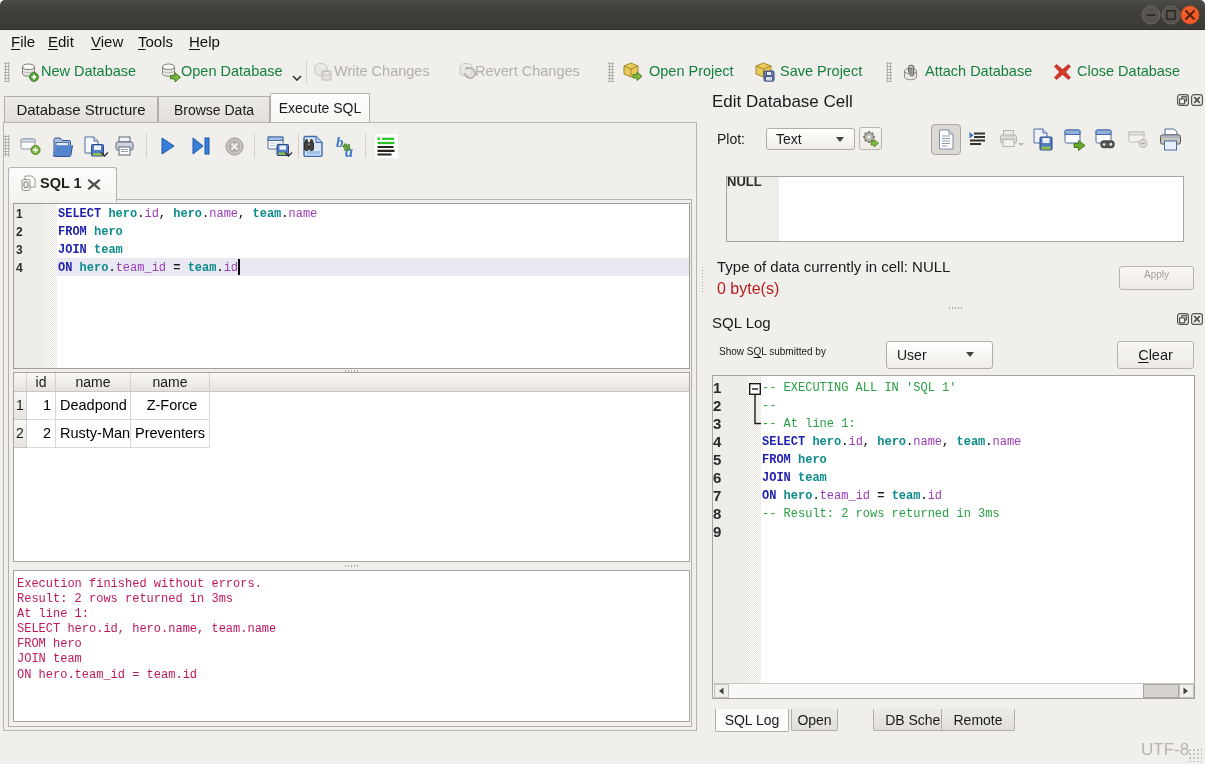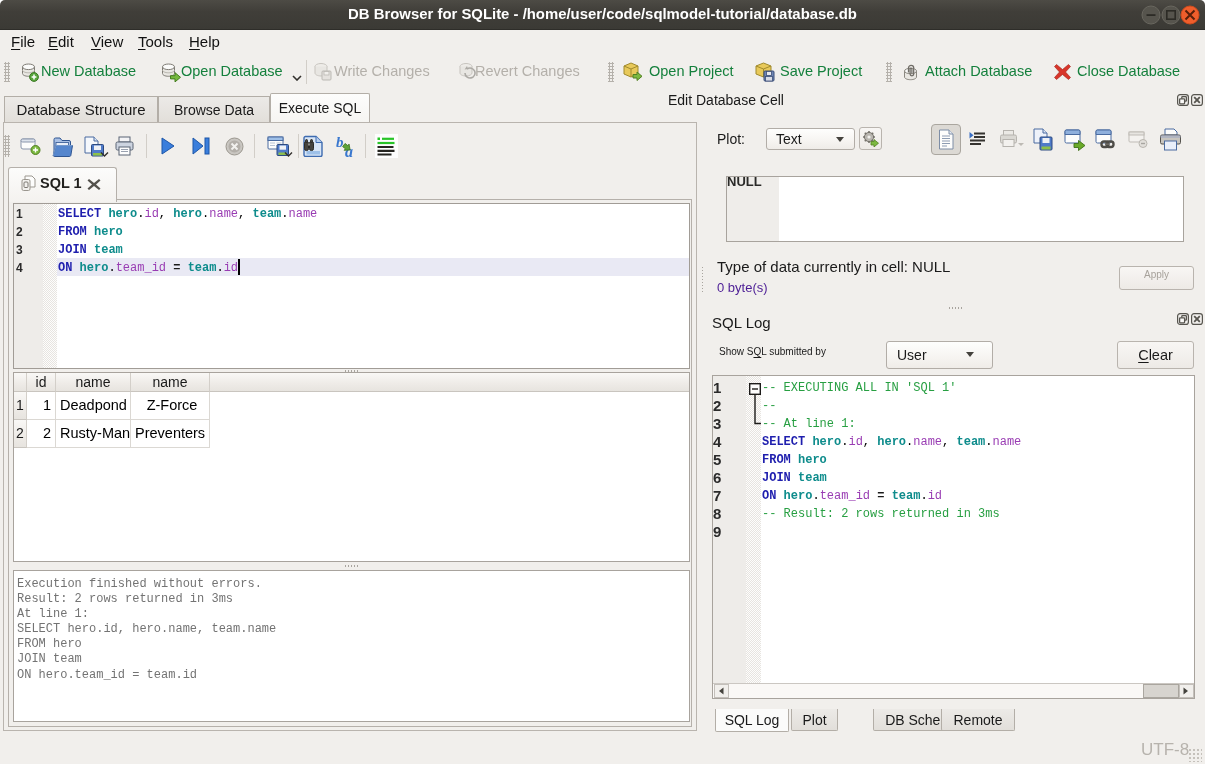--- a/index.html
+++ b/index.html
@@ -44,21 +44,20 @@
   
   .combo{box-sizing:border-box;border:1px solid #b2ada7;border-radius:3px;background:linear-gradient(#fefefd,#f6f4f1 60%,#efece8);}
   .cara{width:0;height:0;border-left:4px solid transparent;border-right:4px solid transparent;border-top:5px solid #44423d;}
   .pbtn{box-sizing:border-box;border:1px solid #b9b4ae;border-radius:3px;background:linear-gradient(#f8f6f4,#edeae6);}
   #statusbar{left:0;top:736px;width:1205px;height:28px;background:#f1efec;}
 </style></head>
 <body>
 
 <div class="abs" style="left:0;top:0;width:1205px;height:29px;background:#fff;"></div>
 <div id="titlebar" class="abs">
-  <div id="title" class="abs">DB Browser for SQLite - /home/user/code/sqlmodel-tutorial/database.db</div>
   <svg class="abs" style="left:1141px;top:5px" width="60" height="20" viewBox="0 0 60 20">
     <circle cx="10" cy="10" r="9" fill="#56544d" stroke="#69675f" stroke-width="1"></circle>
     <rect x="5.5" y="9.2" width="9" height="1.8" fill="#2c2b26"></rect>
     <circle cx="30" cy="10" r="9" fill="#56544d" stroke="#69675f" stroke-width="1"></circle>
     <rect x="25.8" y="5.8" width="8.4" height="8.4" fill="none" stroke="#2c2b26" stroke-width="1.6"></rect>
     <circle cx="49" cy="10" r="9" fill="#ef5e2c" stroke="#d14c1d" stroke-width="1"></circle>
     <path d="M44.5 5.5 L53.5 14.5 M53.5 5.5 L44.5 14.5" stroke="#57200a" stroke-width="2"></path>
   </svg>
 </div>
 
@@ -264,30 +263,30 @@
 <div class="abs cell" style="left:27px;top:392px;width:29px;height:28px;line-height:27px;text-align:right;padding-right:4px;">1</div>
 <div class="abs cell" style="left:56px;top:392px;width:75px;height:28px;line-height:27px;padding-left:4px;">Deadpond</div>
 <div class="abs cell" style="left:131px;top:392px;width:79px;height:28px;line-height:27px;padding-left:4px;text-align:center;">Z-Force</div>
 <div class="abs cell" style="left:27px;top:420px;width:29px;height:28px;line-height:27px;text-align:right;padding-right:4px;">2</div>
 <div class="abs cell" style="left:56px;top:420px;width:75px;height:28px;line-height:27px;padding-left:4px;">Rusty-Man</div>
 <div class="abs cell" style="left:131px;top:420px;width:79px;height:28px;line-height:27px;padding-left:4px;">Preventers</div>
 
 <div class="abs hdots" style="left:344px;top:565px;width:16px;"></div>
 
 <div class="abs frame" style="left:13px;top:570px;width:677px;height:152px;border-color:#a8a39d;"></div>
-<div class="abs mono" style="left:17px;top:577px;line-height:15.1px;color:#737373;">Execution finished without errors.
+<div class="abs mono" style="left:17px;top:577px;line-height:15.1px;color:#be185d;">Execution finished without errors.
 Result: 2 rows returned in 3ms
 At line 1:
 SELECT hero.id, hero.name, team.name
 FROM hero
 JOIN team
 ON hero.team_id = team.id</div>
 
 <div class="abs" style="left:701px;top:266px;width:3px;height:26px;background-image:radial-gradient(#a8a49e .8px,transparent 1px);background-size:3px 3px;"></div>
-<div class="abs" style="left:668px;top:92px;font-size:14px;color:#1a1a1a;">Edit Database Cell</div>
+<div class="abs" style="left:712px;top:92px;font-size:17px;color:#1a1a1a;">Edit Database Cell</div>
 <svg class="abs" style="left:1177px;top:94px" width="27" height="13" viewBox="0 0 27 13">
   <rect x="0.6" y="0.6" width="10.8" height="10.8" rx="2.5" fill="none" stroke="#57554f" stroke-width="1.2"></rect>
   <rect x="4.8" y="2.6" width="4.6" height="4.6" rx="0.8" fill="none" stroke="#57554f" stroke-width="1.3"></rect>
   <rect x="2.6" y="4.8" width="5" height="5" rx="0.8" fill="#fbfaf8" stroke="#57554f" stroke-width="1.3"></rect>
   <rect x="14.6" y="0.6" width="10.8" height="10.8" rx="2.5" fill="none" stroke="#57554f" stroke-width="1.2"></rect>
   <path d="M17.2 3.2 L22.8 8.8 M22.8 3.2 L17.2 8.8" stroke="#57554f" stroke-width="1.8"></path>
 </svg>
 <div class="abs" style="left:717px;top:131px;font-size:14px;color:#1a1a1a;">Plot:</div>
 <div class="abs combo" style="left:766px;top:128px;width:89px;height:22px;"></div>
 <div class="abs" style="left:776px;top:131px;font-size:14px;color:#1a1a1a;">Text</div>
@@ -349,21 +348,21 @@
   <path d="M5 1 h9 l3 3 v3 H5 z" fill="#fdfdfc" stroke="#4a6ba0"></path>
   <path d="M2 7 h17 a1.5 1.5 0 0 1 1.5 1.5 v6 a1.5 1.5 0 0 1 -1.5 1.5 h-17 a1.5 1.5 0 0 1 -1.5 -1.5 v-6 a1.5 1.5 0 0 1 1.5 -1.5 z" fill="#c8c5bf" stroke="#55534e"></path>
   <path d="M2 7 h17 a1.5 1.5 0 0 1 1.5 1.5 v1.5 h-20 v-1.5 a1.5 1.5 0 0 1 1.5 -1.5 z" fill="#9aa6c4" stroke="none" opacity="0.5"></path>
   <rect x="4.5" y="13" width="12" height="9" fill="#e9effa" stroke="#4a6ba0"></rect>
 </svg>
 
 <div class="abs" style="left:726px;top:176px;width:458px;height:66px;box-sizing:border-box;border:1px solid #a8a39d;background:#fff;"></div>
 <div class="abs" style="left:727px;top:177px;width:52px;height:64px;background:#efedea;"></div>
 <div class="abs" style="left:727px;top:174px;font-size:13px;font-weight:bold;color:#2a2a28;">NULL</div>
 <div class="abs" style="left:717px;top:258px;font-size:15px;color:#1a1a1a;">Type of data currently in cell: NULL</div>
-<div class="abs" style="left:717px;top:280px;font-size:13px;color:#4c1d95;">0 byte(s)</div>
+<div class="abs" style="left:717px;top:280px;font-size:16px;color:#b91c1c;">0 byte(s)</div>
 <div class="abs pbtn" style="left:1119px;top:266px;width:75px;height:24px;"></div>
 <div class="abs" style="left:1119px;top:269px;width:75px;text-align:center;font-size:10px;color:#a7a29b;">Apply</div>
 
 <div class="abs hdots" style="left:948px;top:307px;width:16px;"></div>
 
 <div class="abs" style="left:712px;top:314px;font-size:15px;color:#1a1a1a;">SQL Log</div>
 <svg class="abs" style="left:1177px;top:313px" width="27" height="13" viewBox="0 0 27 13">
   <rect x="0.6" y="0.6" width="10.8" height="10.8" rx="2.5" fill="none" stroke="#57554f" stroke-width="1.2"></rect>
   <rect x="4.8" y="2.6" width="4.6" height="4.6" rx="0.8" fill="none" stroke="#57554f" stroke-width="1.3"></rect>
   <rect x="2.6" y="4.8" width="5" height="5" rx="0.8" fill="#fbfaf8" stroke="#57554f" stroke-width="1.3"></rect>
@@ -392,21 +391,21 @@
 <svg class="abs" style="left:718px;top:687px" width="6" height="8">
     <path d="M5.5 0.5 L1 4 L5.5 7.5 Z" fill="#44423d"></path>
   </svg>
 <div class="abs" style="left:1179px;top:684px;width:15px;height:14px;background:#f1efec;border:1px solid #c3bfba;box-sizing:border-box;"></div>
 <svg class="abs" style="left:1183px;top:687px" width="6" height="8">
     <path d="M0.5 0.5 L5 4 L0.5 7.5 Z" fill="#44423d"></path>
   </svg>
 <div class="abs" style="left:1143px;top:684px;width:36px;height:14px;background:#d7d4cf;border:1px solid #aaa69f;box-sizing:border-box;"></div>
 
 <div class="abs tab" style="left:715px;top:709px;width:74px;height:23px;background:#fbfbfa;line-height:23px;border-top:none;border-bottom:1px solid #b3aea7;border-radius:0 0 2px 2px;">SQL Log</div>
-<div class="abs tab" style="left:791px;top:709px;width:47px;height:22px;background:linear-gradient(#eceae7,#e2dfda);line-height:22px;border-top:none;border-bottom:1px solid #b3aea7;border-radius:0 0 2px 2px;">Plot</div>
+<div class="abs tab" style="left:791px;top:709px;width:47px;height:22px;background:linear-gradient(#eceae7,#e2dfda);line-height:22px;border-top:none;border-bottom:1px solid #b3aea7;border-radius:0 0 2px 2px;">Open</div>
 <div class="abs tab" style="left:840px;top:709px;width:99px;height:22px;background:linear-gradient(#eceae7,#e2dfda);line-height:22px;border-top:none;border-bottom:1px solid #b3aea7;border-radius:0 0 2px 2px;margin-left:33px;">DB Schema</div>
 <div class="abs tab" style="left:941px;top:709px;width:74px;height:22px;background:linear-gradient(#eceae7,#e2dfda);line-height:22px;border-top:none;border-bottom:1px solid #b3aea7;border-radius:0 0 2px 2px;">Remote</div>
 
 <div id="statusbar" class="abs"></div>
 <div class="abs" style="left:1141px;top:740px;font-size:17px;color:#b7b3ad;">UTF-8</div>
 <div class="abs" style="left:1188px;top:748px;width:14px;height:14px;background-image:radial-gradient(#c5c1bb 1px,transparent 1.2px);background-size:4px 4px;"></div>
 <div class="abs ln" style="left:713px;top:379px;font-size:15px;">1</div><div class="abs ln" style="left:713px;top:397px;font-size:15px;">2</div><div class="abs ln" style="left:713px;top:415px;font-size:15px;">3</div><div class="abs ln" style="left:713px;top:433px;font-size:15px;">4</div><div class="abs ln" style="left:713px;top:451px;font-size:15px;">5</div><div class="abs ln" style="left:713px;top:469px;font-size:15px;">6</div><div class="abs ln" style="left:713px;top:487px;font-size:15px;">7</div><div class="abs ln" style="left:713px;top:505px;font-size:15px;">8</div><div class="abs ln" style="left:713px;top:523px;font-size:15px;">9</div>
 <div class="abs mono" style="left:762px;top:381px;"><span class="cmt">-- EXECUTING ALL IN 'SQL 1'</span></div><div class="abs mono" style="left:762px;top:399px;"><span class="cmt">--</span></div><div class="abs mono" style="left:762px;top:417px;"><span class="cmt">-- At line 1:</span></div><div class="abs mono" style="left:762px;top:435px;"><span class="kw">SELECT</span> <span class="tbl">hero</span>.<span class="fld">id</span>, <span class="tbl">hero</span>.<span class="fld">name</span>, <span class="tbl">team</span>.<span class="fld">name</span></div><div class="abs mono" style="left:762px;top:453px;"><span class="kw">FROM</span> <span class="tbl">hero</span></div><div class="abs mono" style="left:762px;top:471px;"><span class="kw">JOIN</span> <span class="tbl">team</span></div><div class="abs mono" style="left:762px;top:489px;"><span class="kw">ON</span> <span class="tbl">hero</span>.<span class="fld">team_id</span> <span class="op">=</span> <span class="tbl">team</span>.<span class="fld">id</span></div><div class="abs mono" style="left:762px;top:507px;"><span class="cmt">-- Result: 2 rows returned in 3ms</span></div>
 
 

